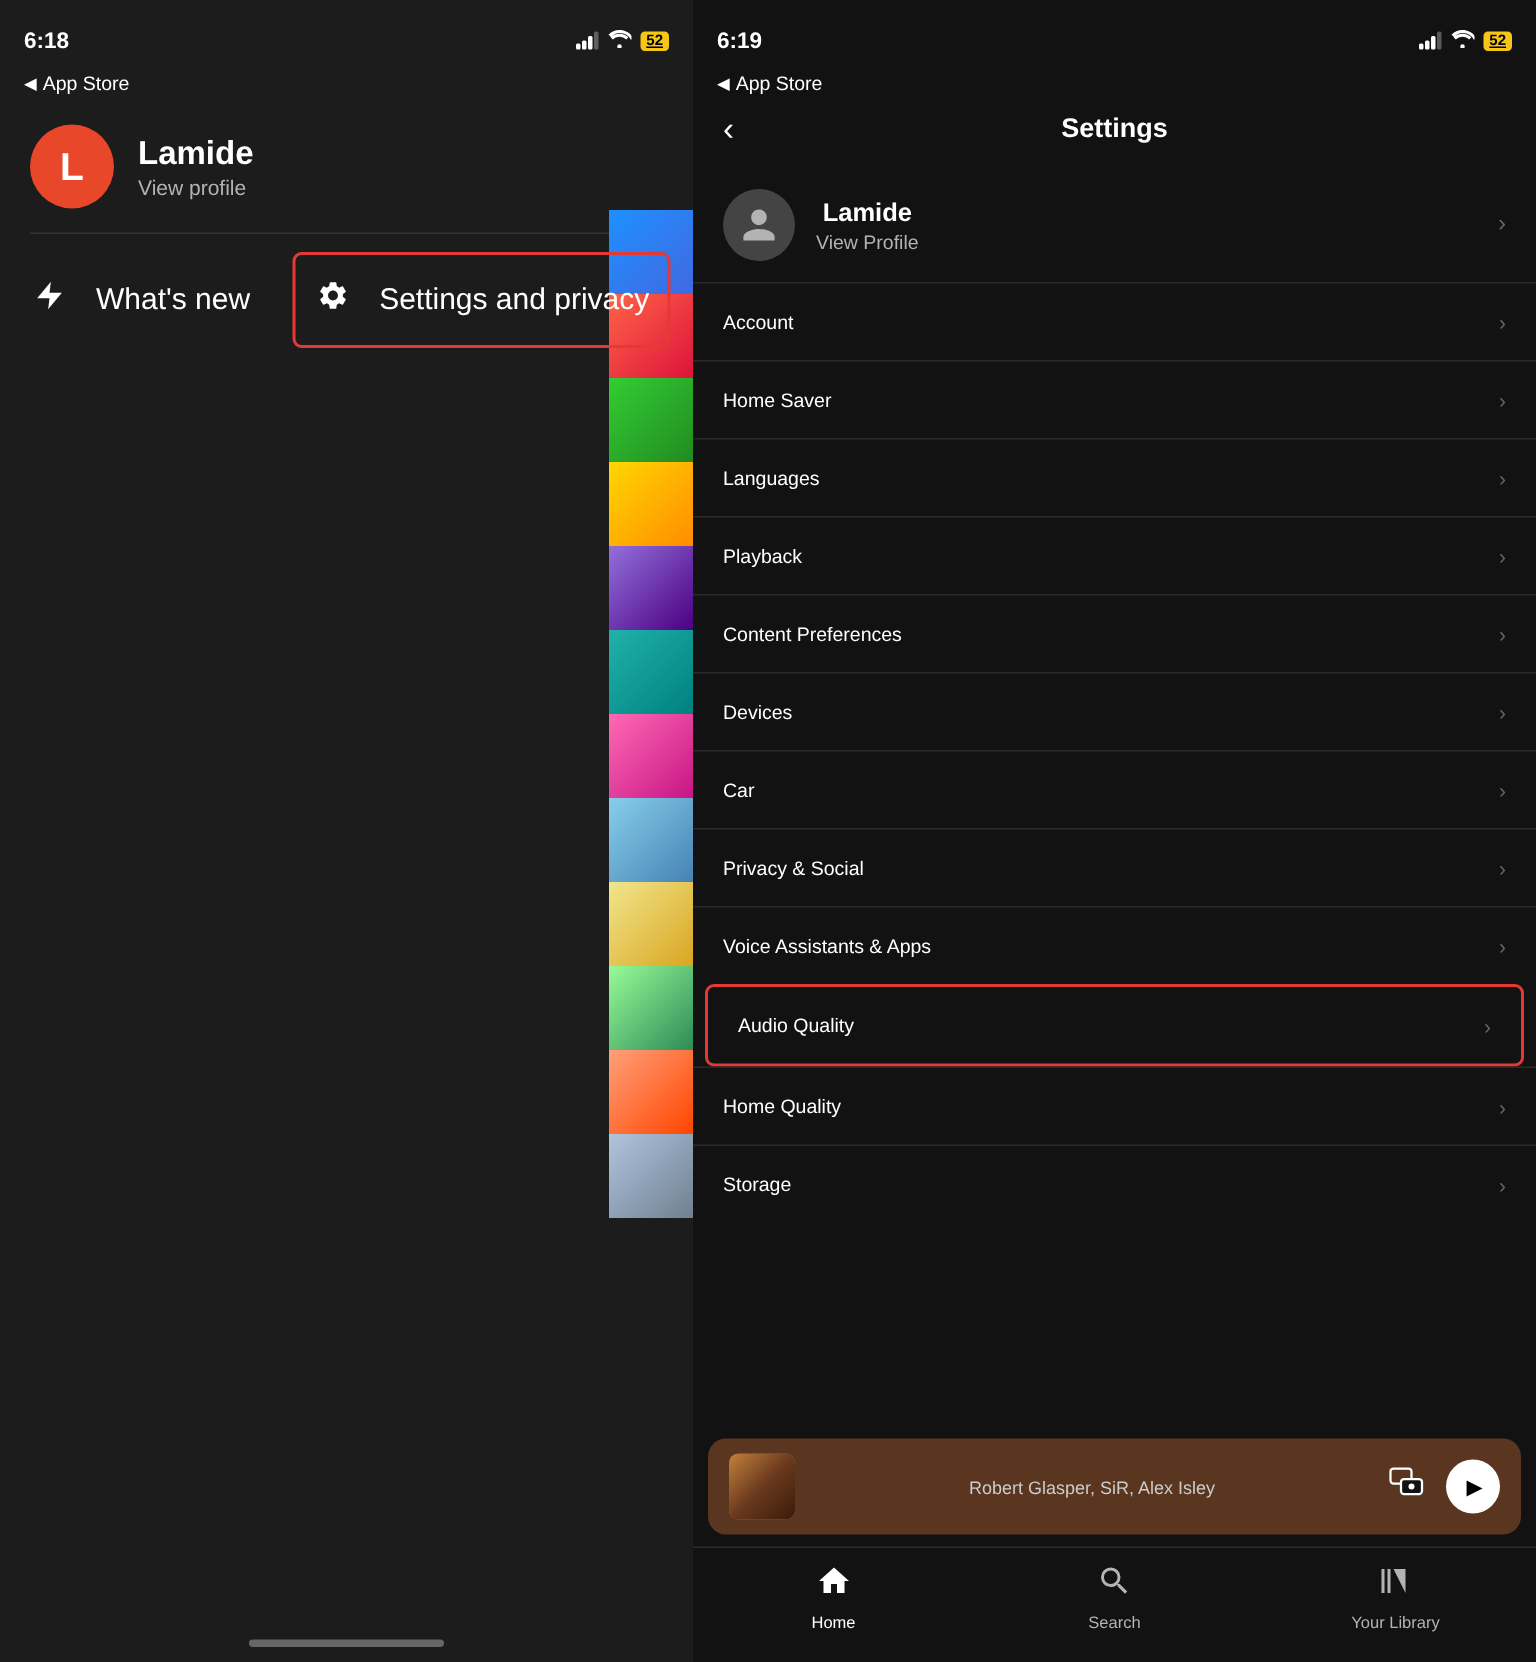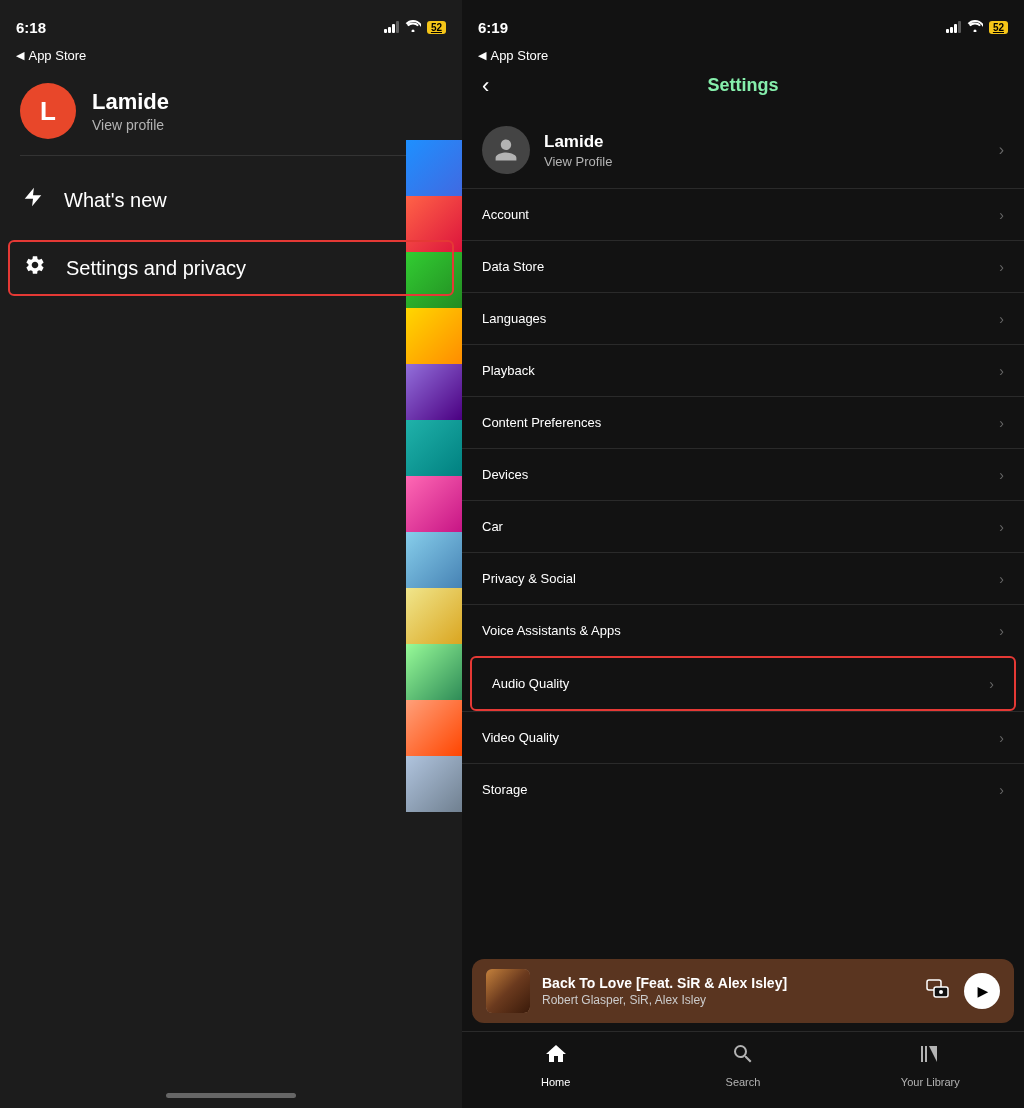--- a/index.html
+++ b/index.html
@@ -110,21 +110,20 @@
 
     .divider {
       height: 1px;
       background: #333;
       margin: 0 20px;
     }
 
     
     .left-menu {
       display: flex;
-      flex-direction: column;
       margin-top: 8px;
     }
     .menu-item {
       display: flex;
       align-items: center;
       gap: 18px;
       padding: 22px 20px;
       cursor: pointer;
       position: relative;
     }
@@ -160,20 +159,21 @@
     }
 
     
     .right-panel {
       width: 562px;
       height: 1108px;
       background: #121212;
       display: flex;
       flex-direction: column;
       position: relative;
+      text-align: center;
     }
 
     .right-status-bar {
       display: flex;
       justify-content: space-between;
       align-items: center;
       padding: 14px 16px 4px 16px;
       height: 44px;
     }
     .right-time {
@@ -205,21 +205,21 @@
     .back-btn {
       position: absolute;
       left: 20px;
       font-size: 22px;
       color: #fff;
       cursor: pointer;
     }
     .settings-title {
       font-size: 18px;
       font-weight: 700;
-      color: #86efac;
+      color: #ffffff;
     }
 
     
     .settings-profile-row {
       display: flex;
       align-items: center;
       padding: 14px 20px;
       cursor: pointer;
     }
     .settings-avatar {
@@ -525,21 +525,21 @@
       </div>
       <span class="chevron">›</span>
     </div>
 
     <div id="settings-rows-container">
         <div class="settings-row">
           <span class="settings-row-label">Account</span>
           <span class="chevron">›</span>
         </div>
         <div class="settings-row">
-          <span class="settings-row-label">Data Store</span>
+          <span class="settings-row-label">Home Saver</span>
           <span class="chevron">›</span>
         </div>
         <div class="settings-row">
           <span class="settings-row-label">Languages</span>
           <span class="chevron">›</span>
         </div>
         <div class="settings-row">
           <span class="settings-row-label">Playback</span>
           <span class="chevron">›</span>
         </div>
@@ -561,36 +561,35 @@
         </div>
         <div class="settings-row">
           <span class="settings-row-label">Voice Assistants &amp; Apps</span>
           <span class="chevron">›</span>
         </div>
         <div class="settings-row highlighted">
           <span class="settings-row-label">Audio Quality</span>
           <span class="chevron">›</span>
         </div>
         <div class="settings-row">
-          <span class="settings-row-label">Video Quality</span>
+          <span class="settings-row-label">Home Quality</span>
           <span class="chevron">›</span>
         </div>
         <div class="settings-row">
           <span class="settings-row-label">Storage</span>
           <span class="chevron">›</span>
         </div>
       </div>
   </div>
 
   <div class="now-playing-bar">
     <div class="np-thumb">
       <div class="np-thumb-inner"></div>
     </div>
     <div class="np-info">
-      <div class="np-title">Back To Love [Feat. SiR &amp; Alex Isley]</div>
       <div class="np-artist">Robert Glasper, SiR, Alex Isley</div>
     </div>
     <div class="np-controls">
       <span class="np-device-icon">
         <svg width="24" height="20" viewBox="0 0 24 20" fill="white">
           <rect x="1" y="1" width="14" height="10" rx="2" stroke="white" stroke-width="1.5" fill="none"></rect>
           <rect x="8" y="8" width="14" height="10" rx="2" stroke="white" stroke-width="1.5" fill="#121212"></rect>
           <circle cx="15" cy="13" r="2" fill="white"></circle>
         </svg>
       </span>

